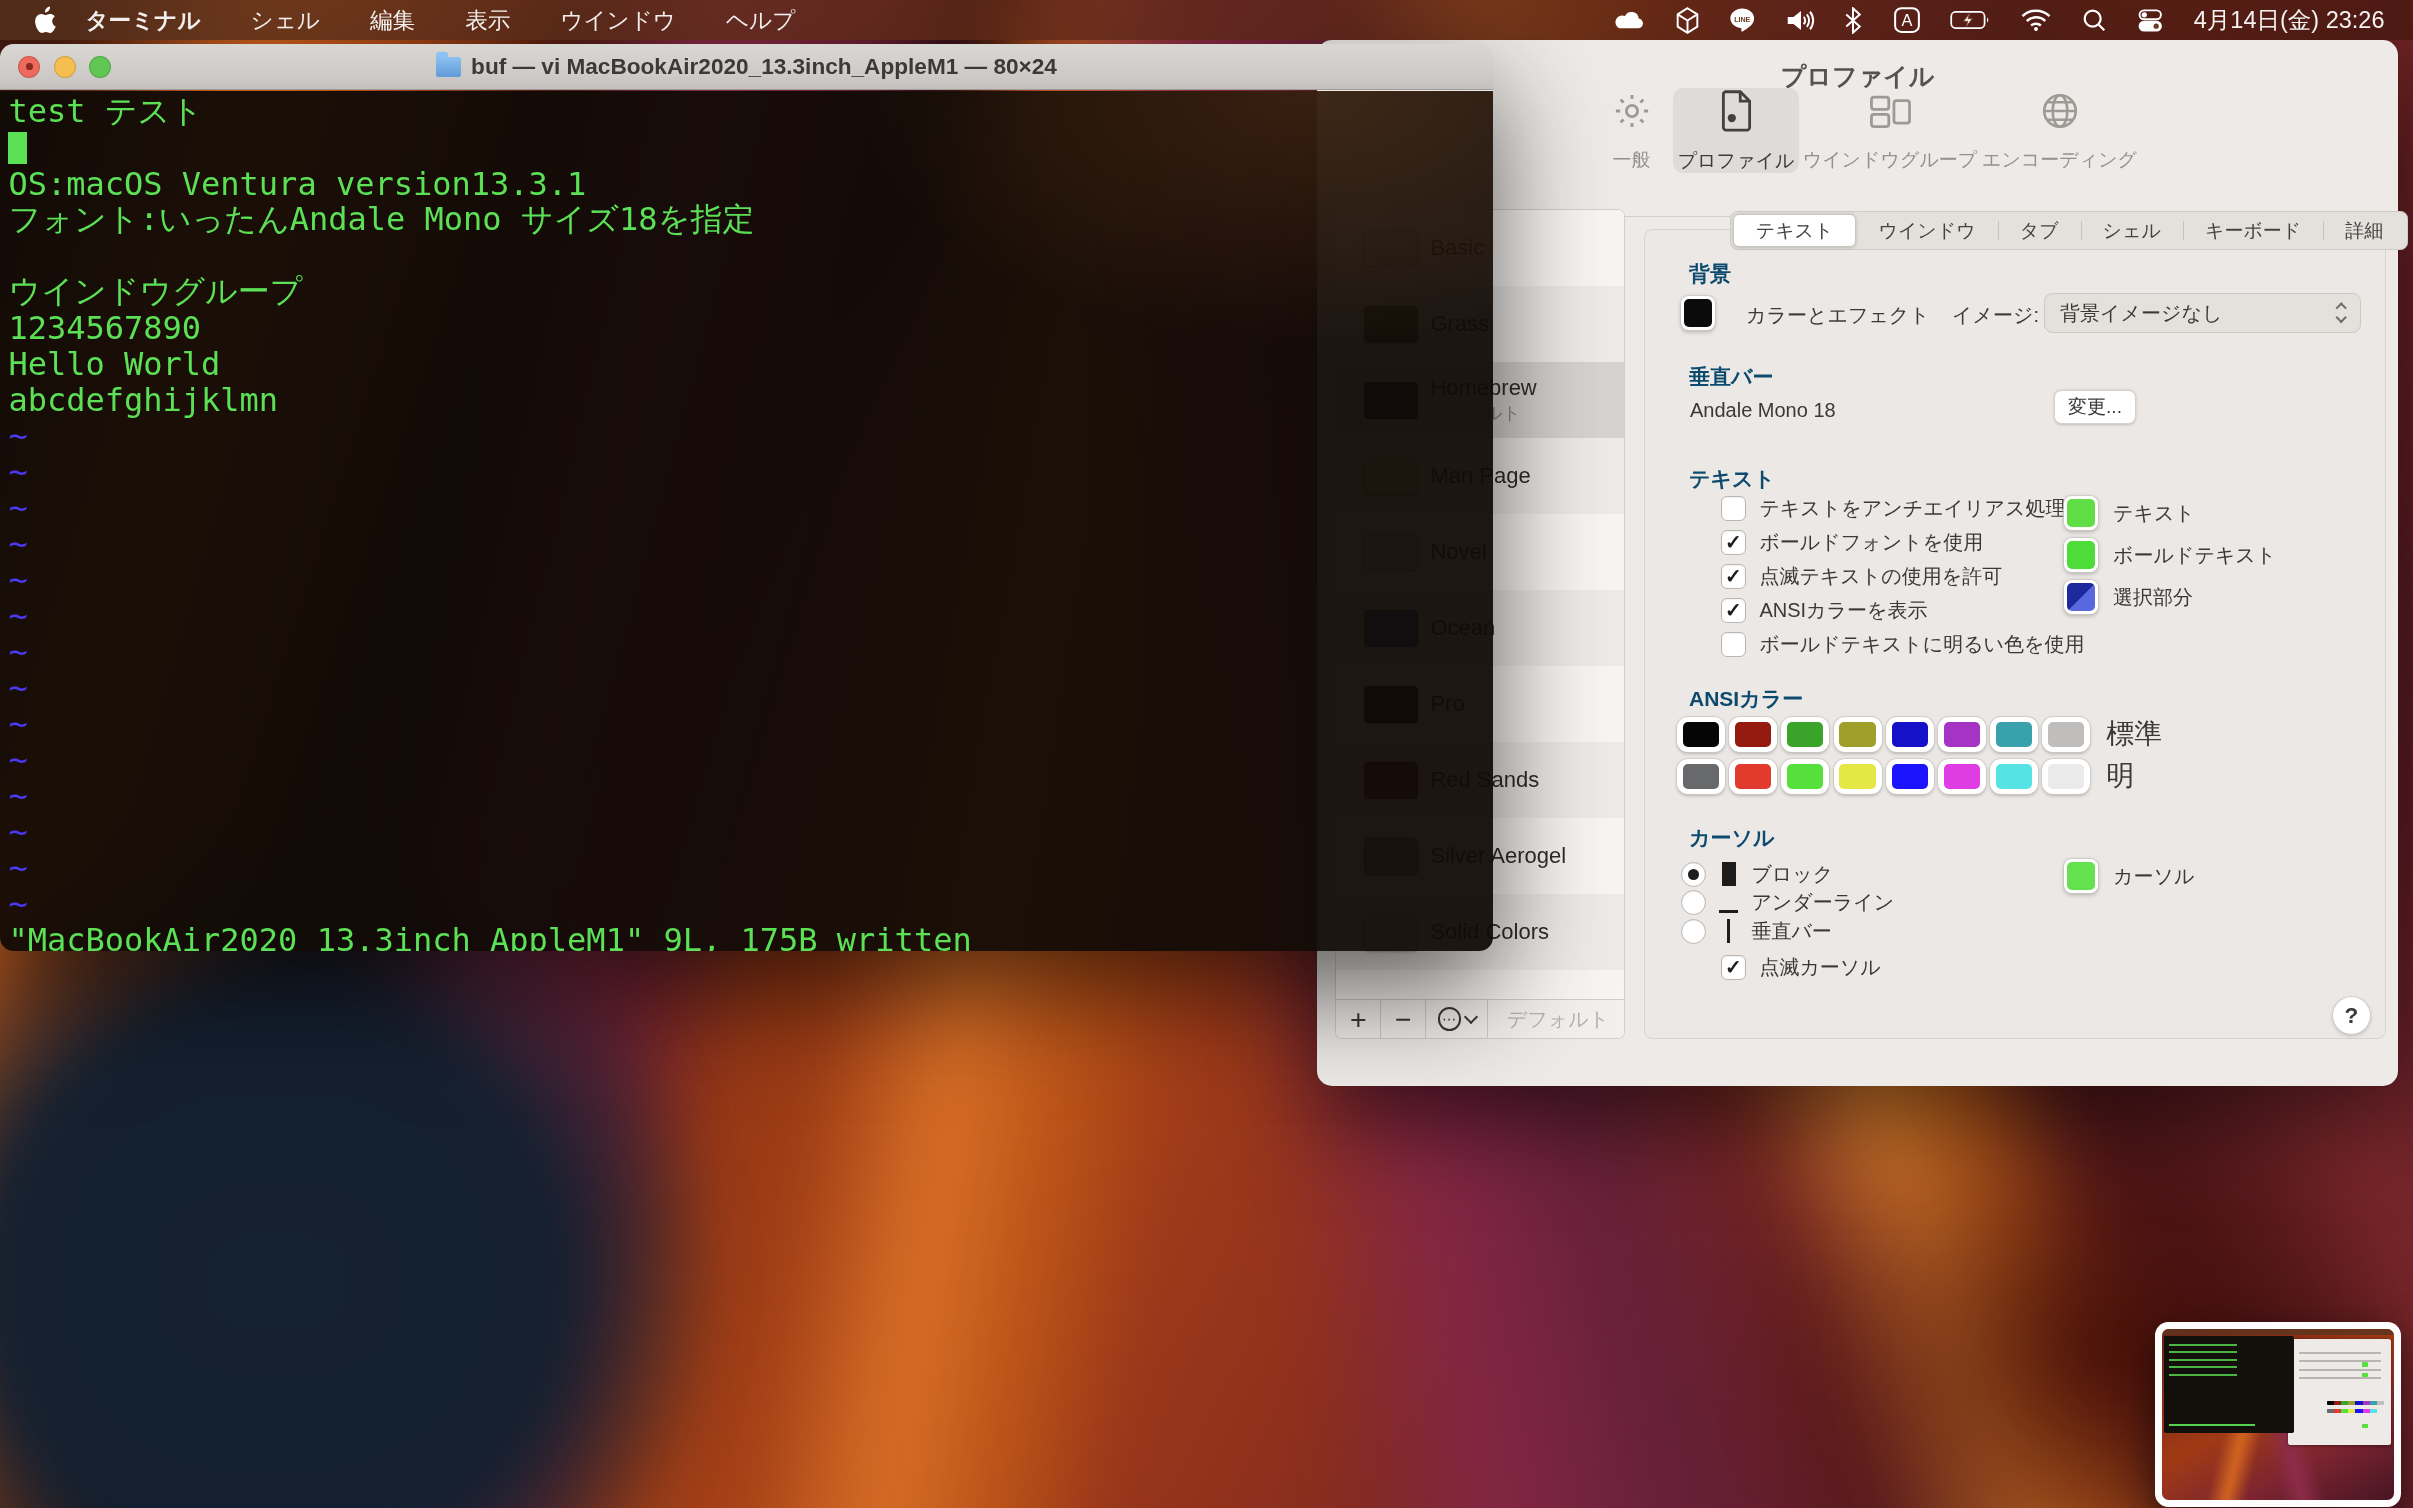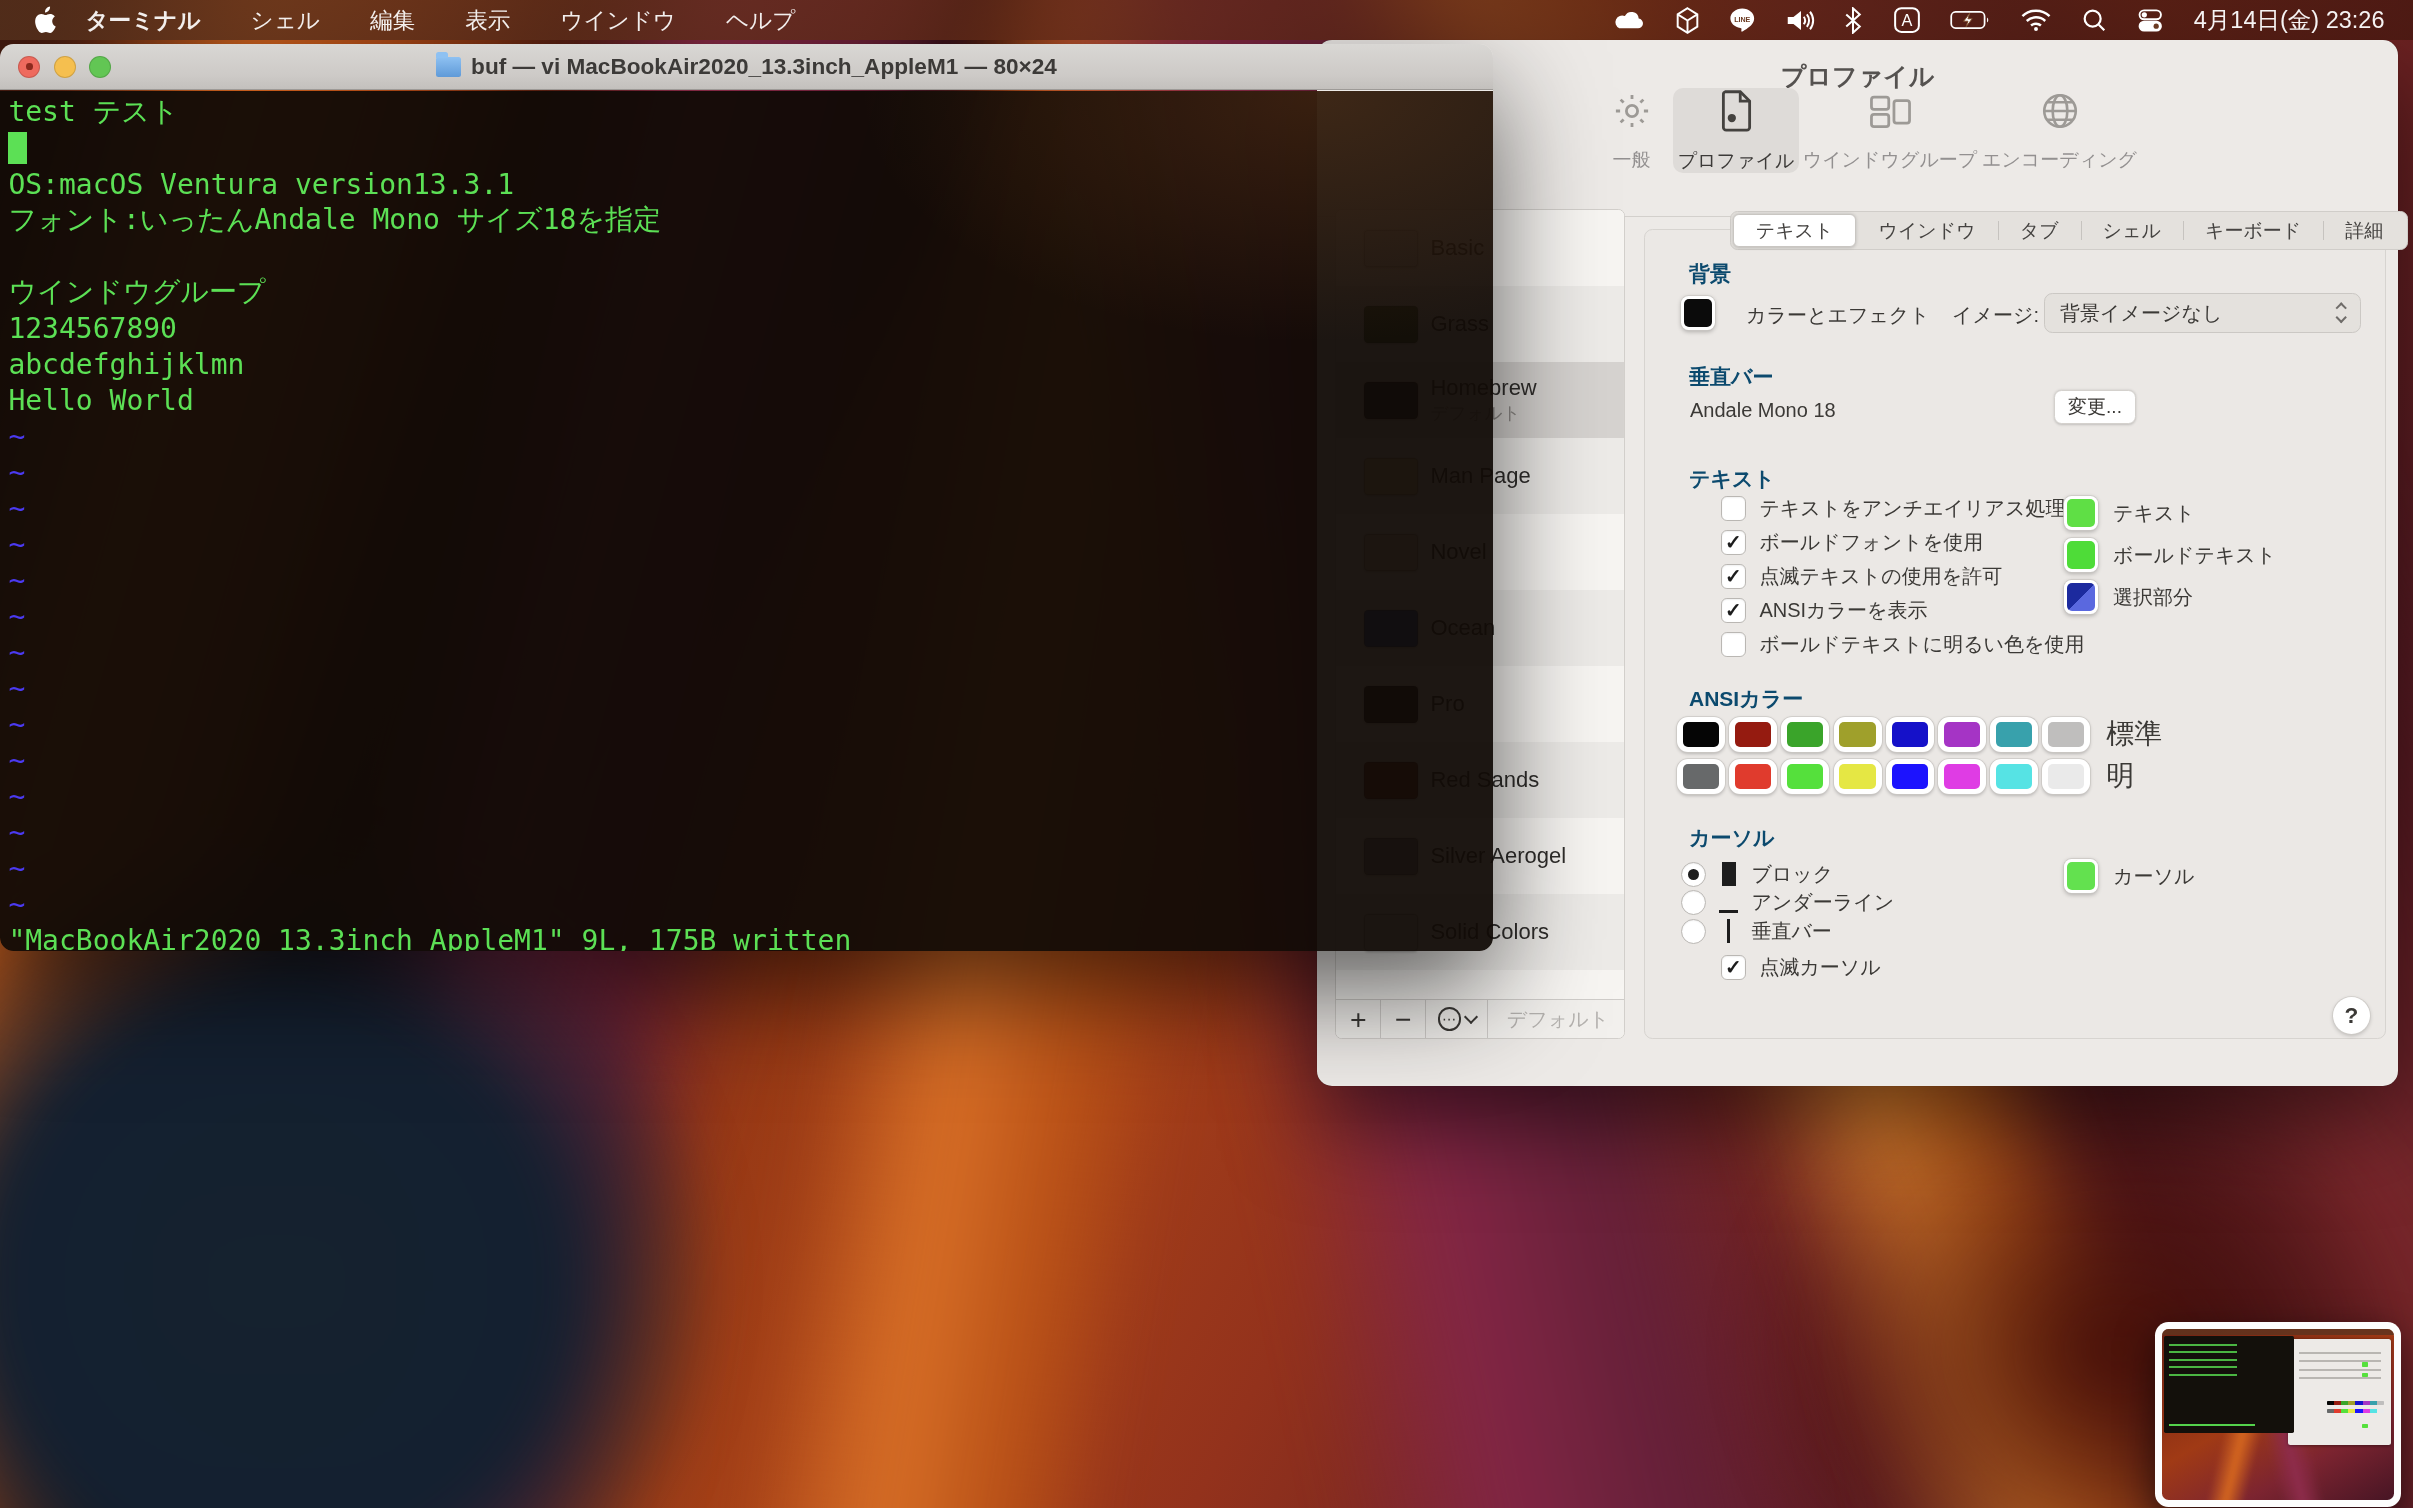--- a/index.html
+++ b/index.html
@@ -142,21 +142,21 @@
   .tl.red { background:#ee6a5e; } .tl.yellow { background:#f5bf4f; } .tl.green { background:#62c654; }
   .tl.red::after { content:""; position:absolute; left:6.7px; top:6.7px; width:6.7px; height:6.7px; border-radius:50%; background:#8c2a1e; }
   #term-title { width:100%; text-align:center; font-size:22.6px; font-weight:bold; color:#3c3a38;
     display:flex; align-items:center; justify-content:center; gap:10px; }
   .folder-icon { width:25px; height:20px; position:relative; display:inline-block; }
   .folder-icon::before { content:""; position:absolute; inset:0; background:linear-gradient(180deg,#8ec1f2,#5f9ad8); border-radius:2.5px; }
   .folder-icon::after { content:""; position:absolute; left:0; top:-4.2px; width:11.7px; height:5.9px; background:#8ec1f2; border-radius:2.5px 2.5px 0 0; }
   #term-body { position:absolute; left:0; top:47px; width:100%; bottom:0;
     background-color:rgba(17,11,6,.95);
     background-image:radial-gradient(754px 419px at 88% 0%, rgba(150,85,35,.28), rgba(0,0,0,0) 60%);
-    font-family:"DejaVu Sans Mono", monospace; font-size:28px; padding:3.4px 0 0 8.4px; }
+    font-family:"DejaVu Sans Mono", monospace; font-size:32px; padding:3.4px 0 0 8.4px; }
   .trow { height:36px; display:flex; align-items:center; white-space:pre; }
   .ttext { color:#5ce055; }
   .trow .blue { color:#4b3af2; }
   .tcur { display:none; width:18.4px; height:32px; background:#5ce055; }
   .tcur.on { display:inline-block; }
   #term-status { height:36px; display:flex; align-items:center; white-space:pre; color:#5ce055; }
 
   
   #preview { position:absolute; left:2155px; top:1322px; width:246px; height:185px; z-index:30;
     background:#fdfdfd; border-radius:13.4px; padding:6.7px; box-shadow:0 11.7px 37px rgba(0,0,0,.5); }
@@ -535,25 +535,25 @@
         <div class="trow">
           
           <span class="ttext">ウインドウグループ</span>
         </div>
         <div class="trow">
           
           <span class="ttext">1234567890</span>
         </div>
         <div class="trow">
           
+          <span class="ttext">Hello World</span>
+        </div>
+        <div class="trow">
+          
           <span class="ttext">abcdefghijklmn</span>
-        </div>
-        <div class="trow">
-          
-          <span class="ttext">Hello World</span>
         </div>
         <div class="trow">
           
           <span class="ttext blue">~</span>
         </div>
         <div class="trow">
           
           <span class="ttext blue">~</span>
         </div>
         <div class="trow">

